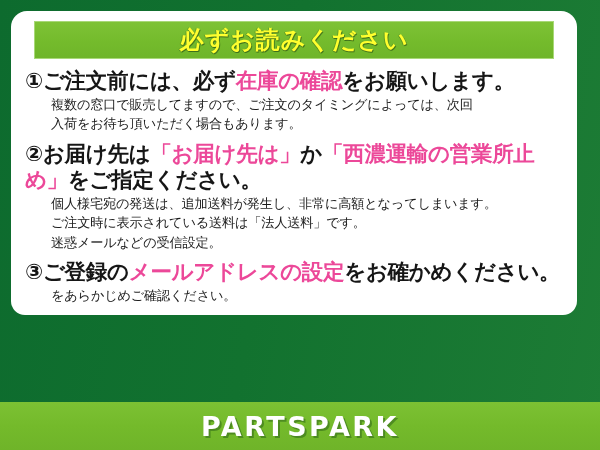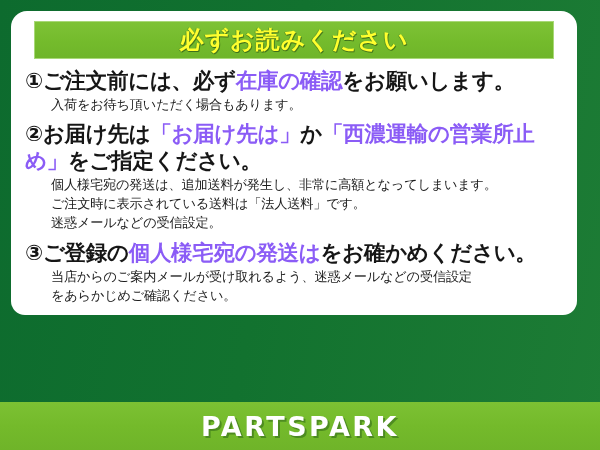--- a/index.html
+++ b/index.html
@@ -78,21 +78,21 @@
     font-weight: bold;
     line-height: 1.22;
     letter-spacing: -0.3px;
     margin: 0 0 1px 0;
     white-space: normal;
   }
   .item-head .num {
     font-size: 21.5px;
   }
   .item-head .hl {
-    color: #8b5cf6;
+    color: #ec4899;
   }
   .item-head .cont-indent {
     display: inline;
   }
 
   .item-body {
     color: #1c1c1c;
     font-size: 13.2px;
     font-weight: normal;
     line-height: 1.46;
@@ -132,37 +132,37 @@
 
     <div id="title-banner">
       <span id="title-text">必ずお読みください</span>
     </div>
 
     <div id="items">
 
       <div class="item">
         <p class="item-head"><span class="num">①</span><span>ご注文前には、必ず</span><span class="hl">在庫の確認</span><span>をお願いします。</span></p>
         <p class="item-body">
+            <span class="bline">複数の窓口で販売してますので、ご注文のタイミングによっては、次回</span>
             <span class="bline">入荷をお待ち頂いただく場合もあります。</span>
           </p>
       </div>
 
       <div class="item">
         <p class="item-head"><span class="num">②</span><span>お届け先は</span><span class="hl">「お届け先は」</span><span>か</span><span class="hl">「西濃運輸の営業所止め」</span><span class="cont-indent">をご指定ください。</span></p>
         <p class="item-body">
             <span class="bline">個人様宅宛の発送は、追加送料が発生し、非常に高額となってしまいます。</span>
             <span class="bline">ご注文時に表示されている送料は「法人送料」です。</span>
             <span class="bline">迷惑メールなどの受信設定。</span>
           </p>
       </div>
 
       <div class="item">
-        <p class="item-head"><span class="num">③</span><span>ご登録の</span><span class="hl">個人様宅宛の発送は</span><span>をお確かめください。</span></p>
+        <p class="item-head"><span class="num">③</span><span>ご登録の</span><span class="hl">メールアドレスの設定</span><span>をお確かめください。</span></p>
         <p class="item-body">
-            <span class="bline">当店からのご案内メールが受け取れるよう、迷惑メールなどの受信設定</span>
             <span class="bline">をあらかじめご確認ください。</span>
           </p>
       </div>
 
     </div>
   </div>
 
   <div id="footer-bar">
     <span id="brand-text">PARTSPARK</span>
   </div>

